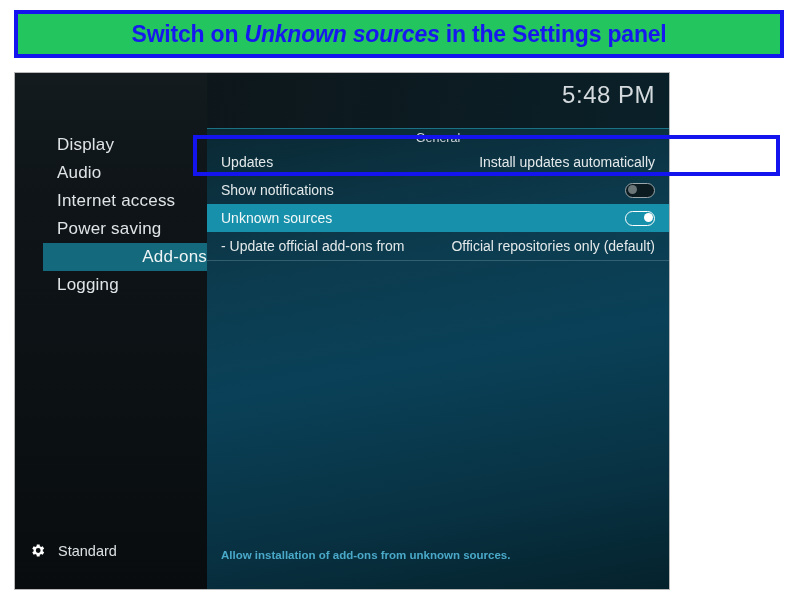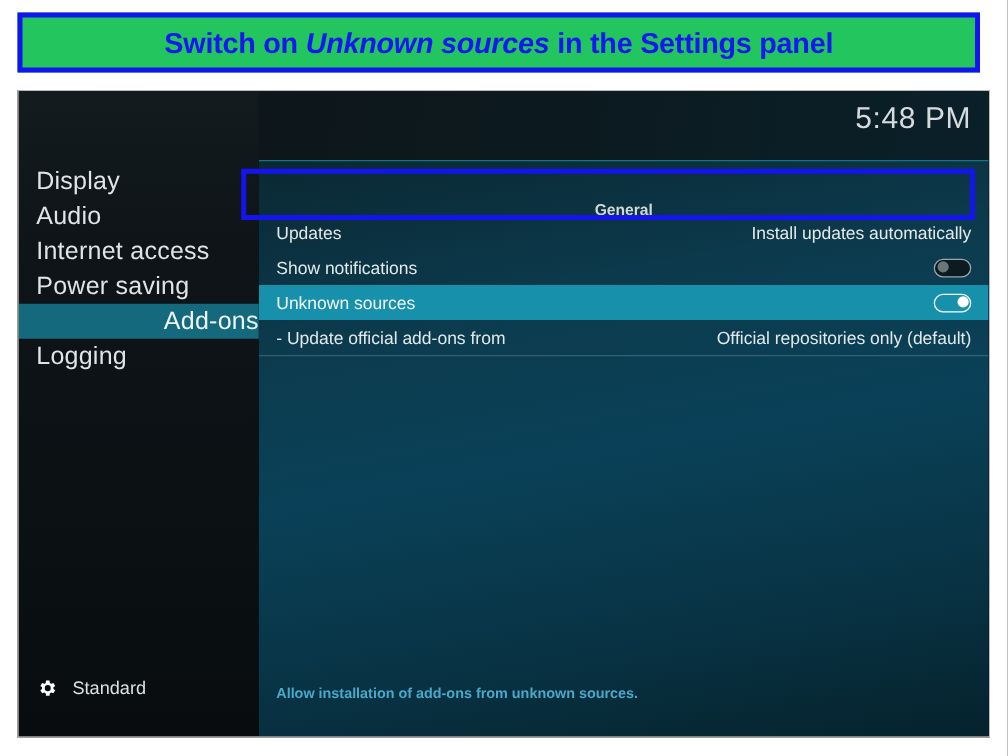--- a/index.html
+++ b/index.html
@@ -39,21 +39,21 @@
   }
   #caption-text em {
     font-style: italic;
   }
 
   
   #screenshot-frame {
     position: absolute;
     left: 14px;
     top: 72px;
-    width: 778px;
+    width: 656px;
     height: 518px;
     box-sizing: border-box;
     border: 1px solid #b9b9b9;
     background: #000000;
     overflow: hidden;
   }
 
   #kodi-window {
     position: absolute;
     inset: 0;
@@ -99,24 +99,25 @@
     background: linear-gradient(180deg, #131b1e 0%, #0e1417 25%, #0b1013 70%, #080c0e 100%);
     z-index: 5;
   }
   #sidebar-header-spacer { height: 55px; }
   #sidebar-nav { padding-top: 3px; }
   .nav-item {
     height: 28px;
     line-height: 28px;
     padding-left: 14px;
     color: #dfe4e6;
-    font-size: 20px;
+    font-size: 17px;
     font-weight: 300;
     letter-spacing: 0.2px;
     white-space: nowrap;
+    margin-left: 28px;
   }
   .nav-item.selected {
     background: #14697d;
     color: #eef4f5;
     text-align: right;
   }
   #sidebar-footer {
     position: absolute;
     left: 0;
     bottom: 30px;
@@ -156,30 +157,28 @@
     background: #1d7f92;
     opacity: 0.85;
   }
   #section-title {
     position: absolute;
     top: 1px;
     left: 0; right: 0;
     text-align: center;
     color: #cfd8db;
     font-size: 12.5px;
-    font-weight: 700;
+    font-weight: 400;
     line-height: 19px;
-    margin-top: 30px;
   }
 
   #settings-list {
     position: absolute;
     left: 0; right: 0;
     top: 20px;
-    margin-top: 24px;
   }
   .setting-row {
     position: relative;
     height: 28px;
     display: flex;
     align-items: center;
     padding: 0 14px;
     box-sizing: border-box;
   }
   .setting-row .label {

